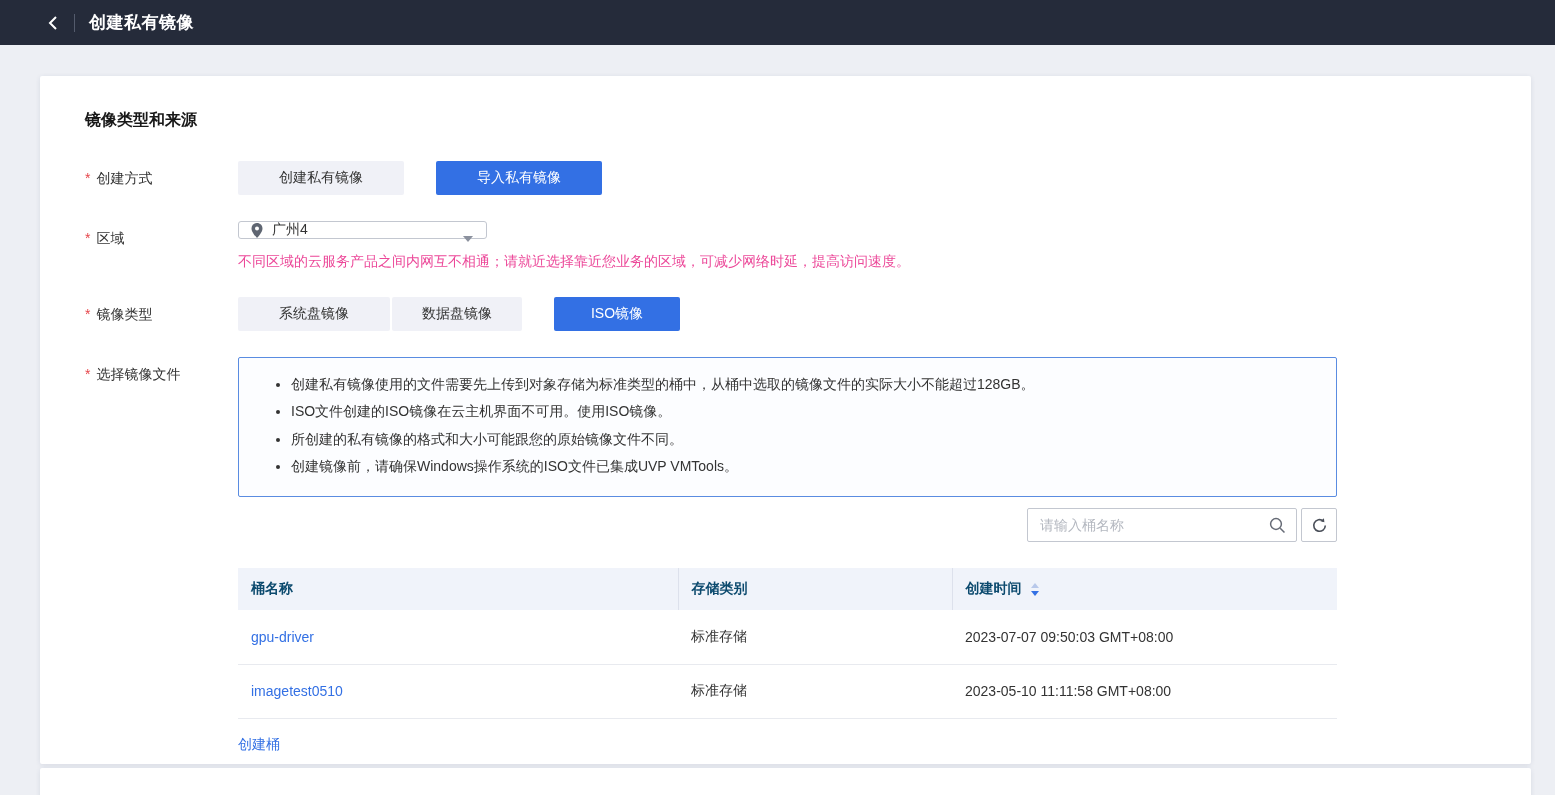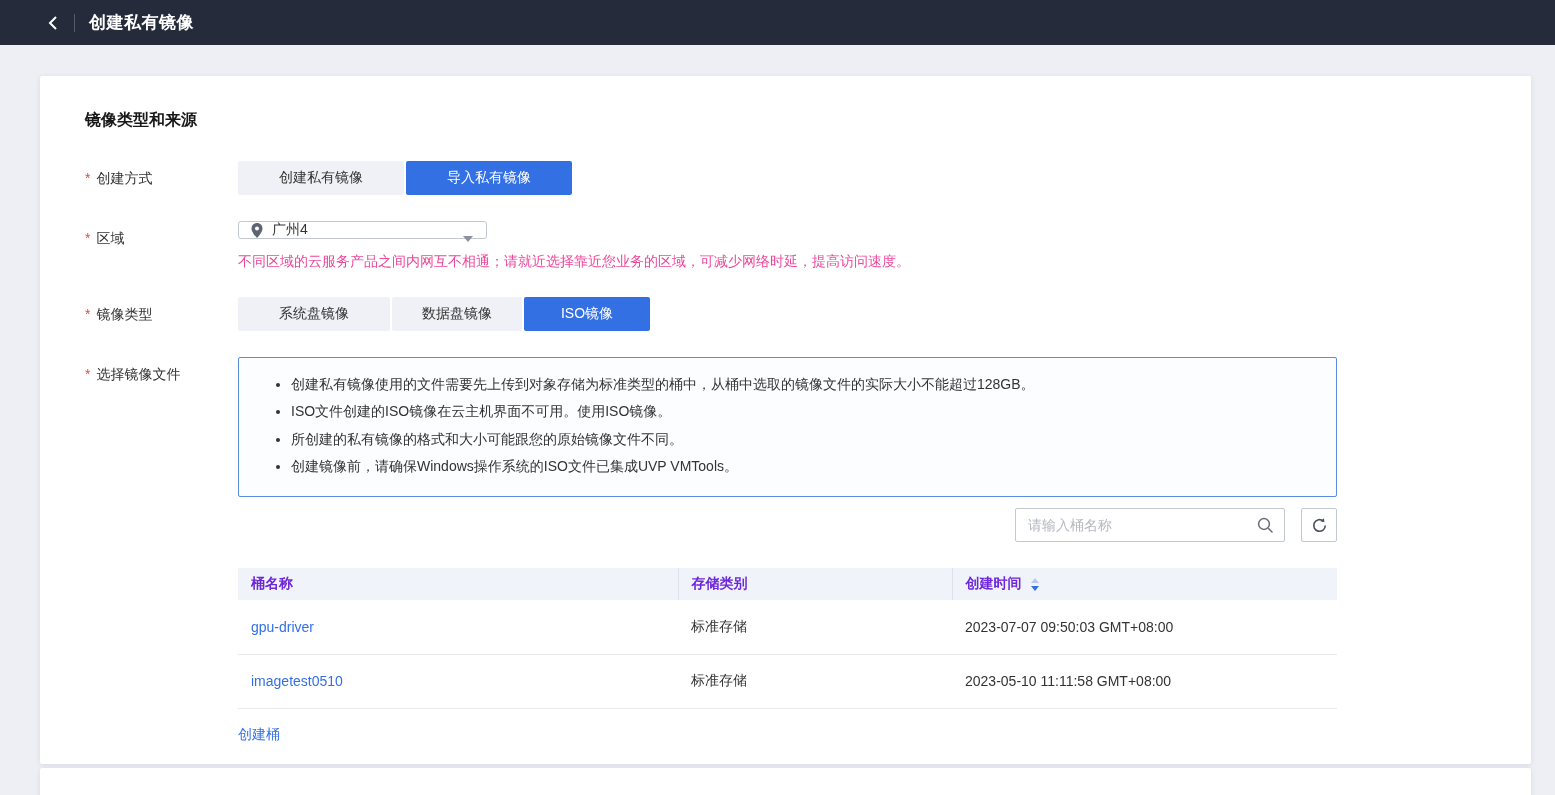--- a/index.html
+++ b/index.html
@@ -25,54 +25,54 @@
   .section-title { margin:0 0 30px 0; font-size:16px; font-weight:bold; color:#181818; }
 
   
   .form-row { display:flex; margin-bottom:26px; }
   .form-label { width:153px; flex:0 0 153px; font-size:14px; color:#333; padding-top:9px; }
   .req { color:#e6454a; margin-right:6px; font-size:14px; }
 
   .btn-group { display:flex; gap:2px; }
   .toggle { height:34px; border:none; border-radius:2px; background:#f0f1f7; color:#333;
             font-size:14px; font-family:inherit; cursor:pointer; }
-  .toggle.selected { background:#3370e4; color:#fff; }
+  .toggle.selected { background:#3370e4; color:#fff;margin-left:30px; }
   .w166{width:166px} .w152{width:152px} .w150{width:130px} .w130{width:126px}
 
   .select-box { position:relative; width:249px; height:18px; background:#fff;
                 border:1px solid #c3c7d0; border-radius:3px; display:flex; align-items:center;
                 padding:0 12px; cursor:pointer; }
   .select-box .value { margin-left:9px; font-size:14px; color:#333; }
   .caret-down { position:absolute; right:13px; top:14px; width:0; height:0;
                 border-left:5px solid transparent; border-right:5px solid transparent;
                 border-top:6px solid #8b919e; }
   .field-hint { margin-top:14px; font-size:14px; color:#ec4899; }
 
   
   .notice-box { width:1099px; min-height:122px; border:1px solid #5a8ce1; border-radius:2px;
                 background:#fcfdff; padding:9px 24px 13px 0; }
   .notice-box ul { margin:0; padding-left:52px; list-style:disc; }
   .notice-box li { font-size:14px; color:#333; margin:7px 0; line-height:1.45; }
 
   
   .search-row { width:1099px; display:flex; justify-content:flex-end; align-items:center;
-                gap:16px; margin:11px 0 26px 0; }
+                gap:4px; margin:11px 0 26px 0; }
   .search-box { width:270px; height:34px; border:1px solid #c3c7d0; border-radius:2px;
                 background:#fff; display:flex; align-items:center; }
   .search-box input { flex:1; min-width:0; border:none; outline:none; background:transparent;
                       padding:0 0 0 12px; font-size:14px; font-family:inherit; color:#333; }
   .search-box input::placeholder { color:#b4b8c0; }
   .icon-btn { background:none; border:none; padding:0 10px; cursor:pointer; display:flex; align-items:center; }
   .refresh-btn { width:36px; height:34px; border:1px solid #c3c7d0; border-radius:2px; background:#fff;
                  cursor:pointer; display:flex; align-items:center; justify-content:center; }
 
   
   .bucket-table { width:1099px; border-collapse:collapse; font-size:14px; table-layout:fixed; }
-  .bucket-table th { background:#f0f3fa; height:32px; text-align:left; padding:0 0 0 13px;
-                     font-weight:bold; color:#6d28d9; font-size:14px; }
+  .bucket-table th { background:#f0f3fa; height:42px; text-align:left; padding:0 0 0 13px;
+                     font-weight:bold; color:#0c4a6e; font-size:14px; }
   .bucket-table th + th { border-left:1px solid #dde1ec; }
   .bucket-table td { height:54px; padding:0 0 0 13px; border-bottom:1px solid #e8eaef; color:#333; }
   .col-name{width:440px} .col-class{width:274px} .col-created{width:385px}
 
   .link { color:#3370e4; text-decoration:none; cursor:pointer; }
 
   .sort-icons { display:inline-flex; flex-direction:column; gap:3px; margin-left:9px;
                 vertical-align:middle; cursor:pointer; }
   .tri-up { width:0; height:0; border-left:4px solid transparent; border-right:4px solid transparent;
             border-bottom:5px solid #b8c8ea; }

